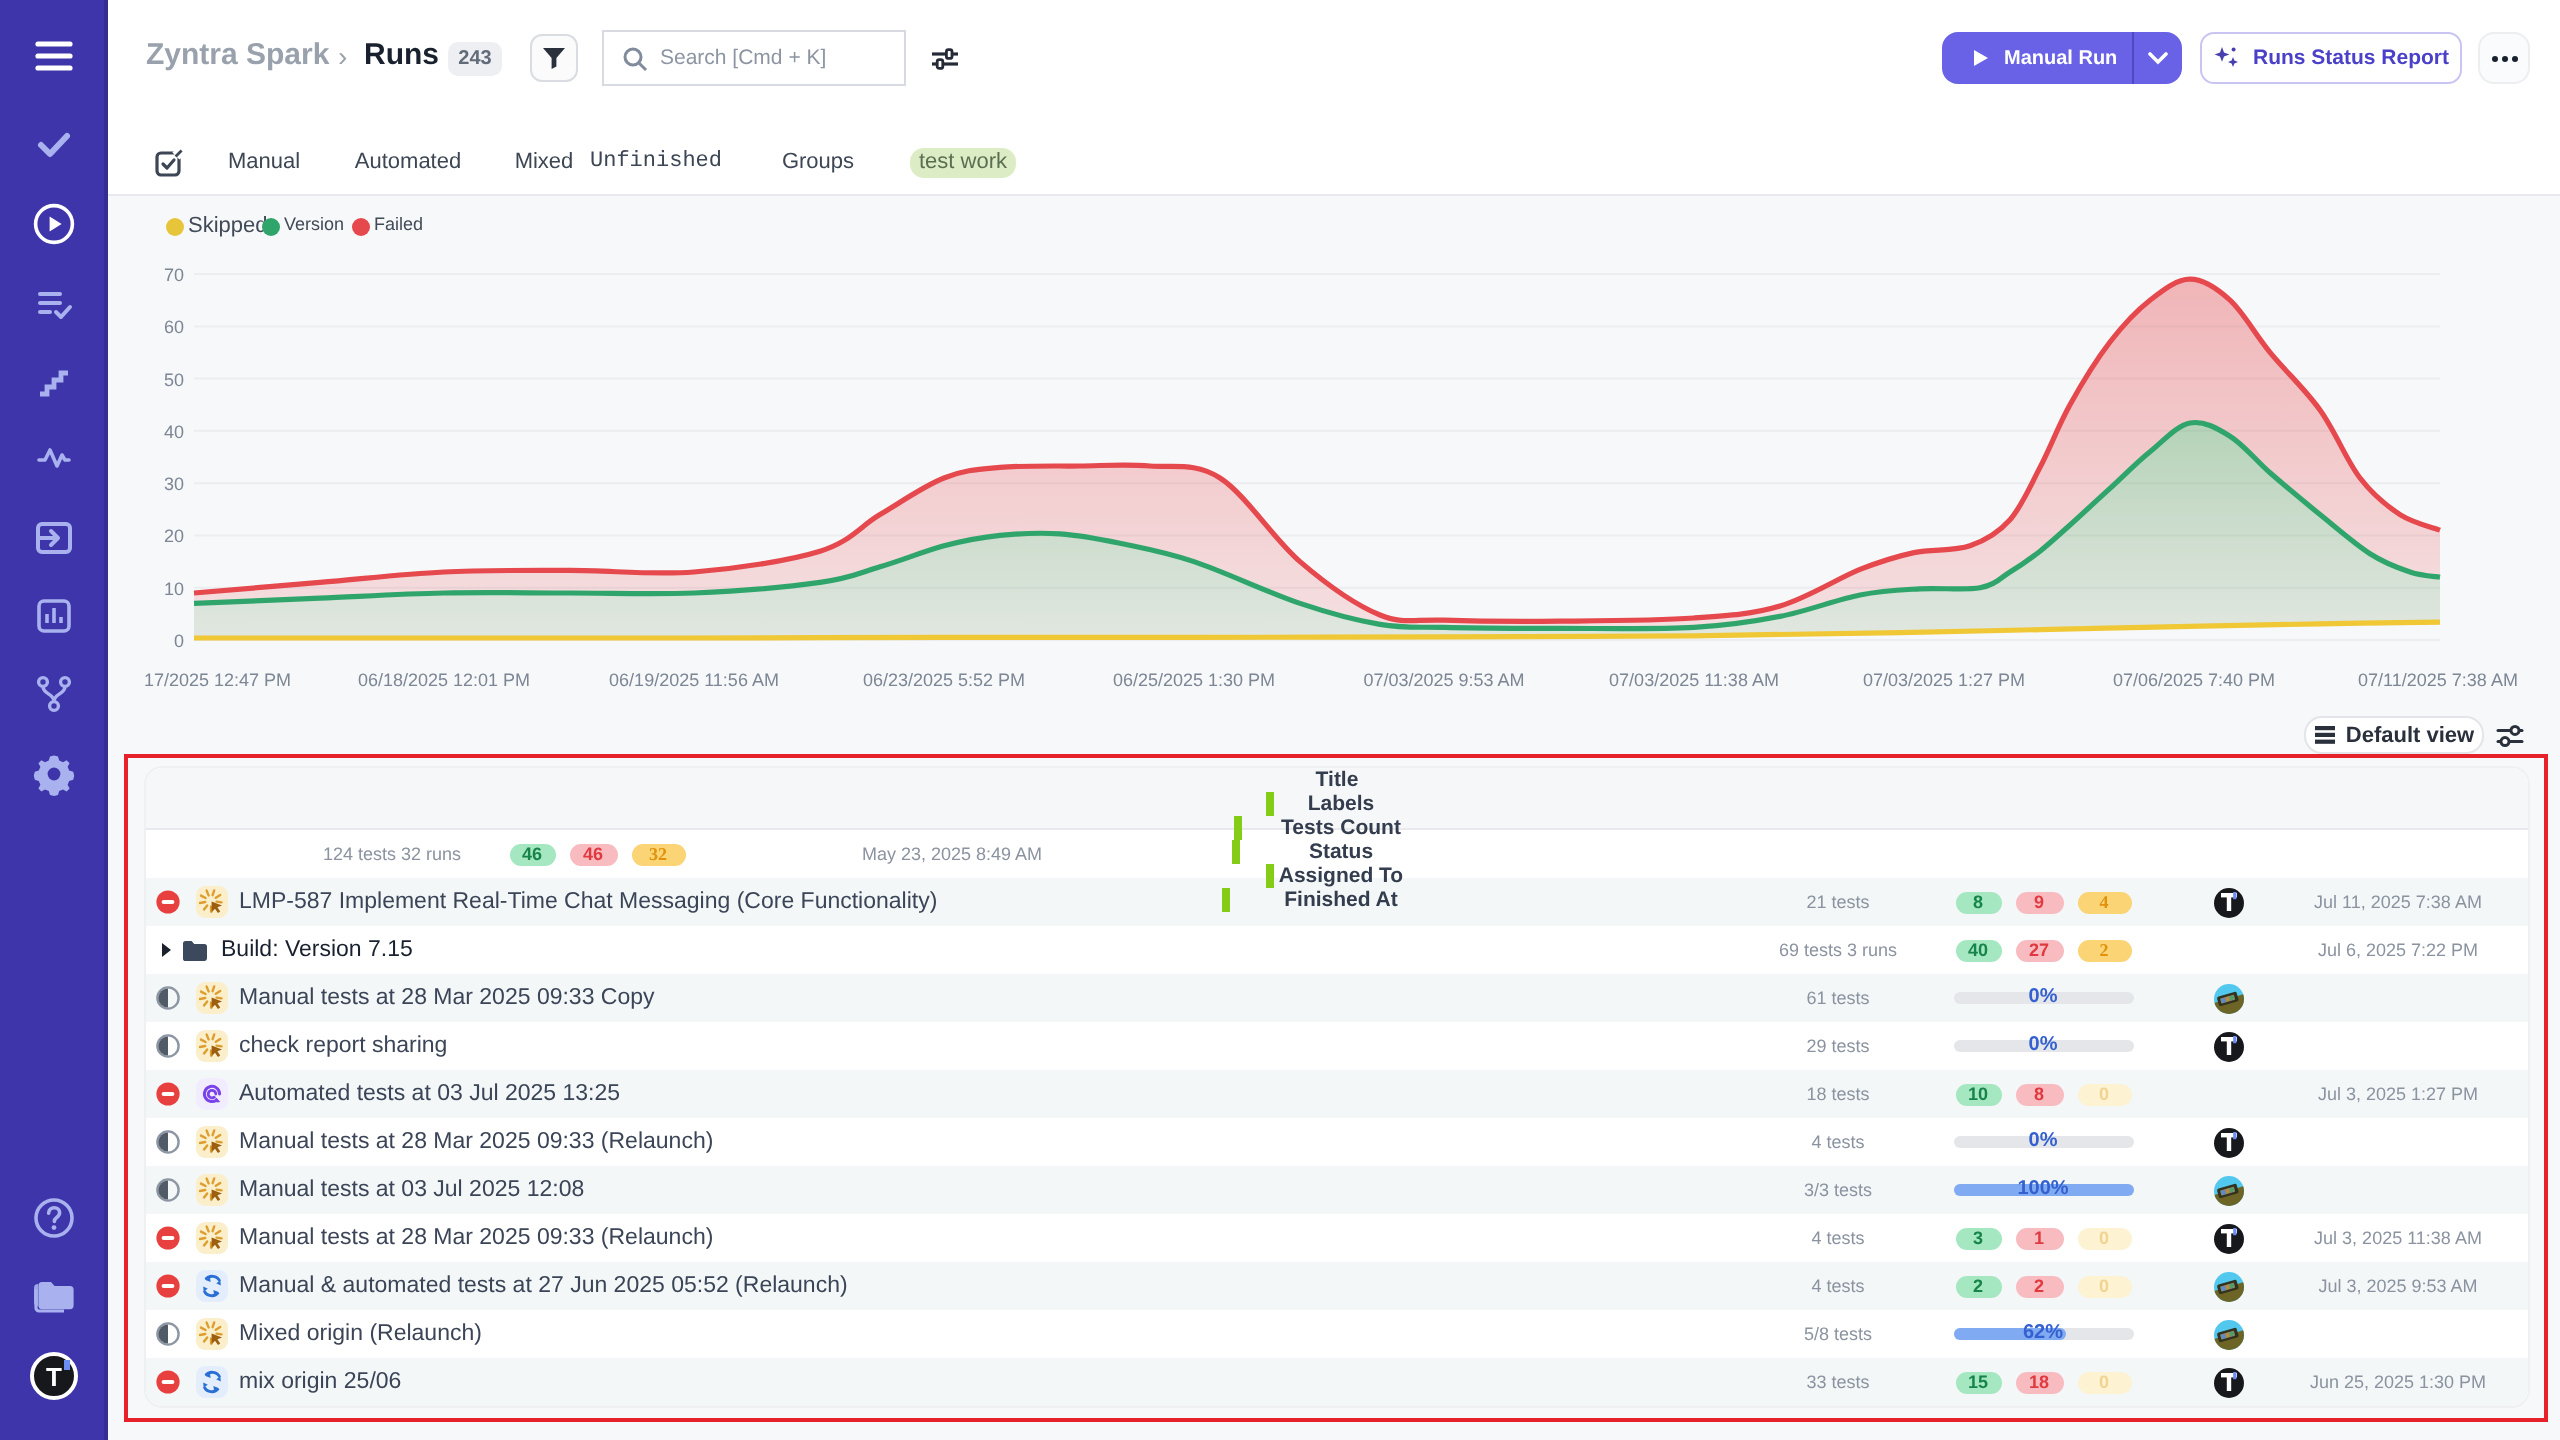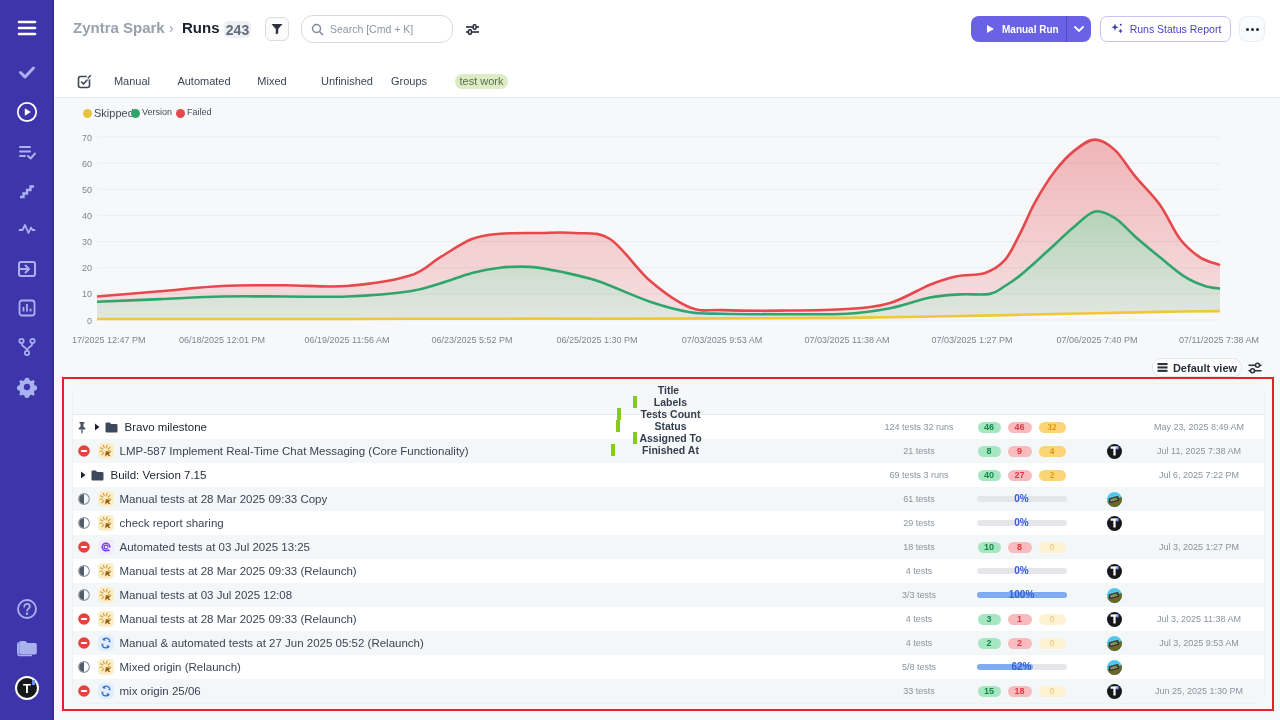--- a/index.html
+++ b/index.html
@@ -125,27 +125,27 @@
 <div class="sicon" style="top:676px;height:24px;">
     <div style="width:24px;height:24px;border-radius:50%;background:#17181c;border:2px solid #fff;display:flex;align-items:center;justify-content:center;">
       <span style="color:#fff;font-weight:bold;font-size:13px;font-family:'Liberation Sans',sans-serif;">T</span>
       <span style="position:absolute;width:3px;height:5px;background:#6c8df5;transform:translate(6px,-6px);"></span>
     </div>
   </div>
 <div id="topbar"></div>
 <div class="crumb" style="left:73px;color:#99a1ad;">Zyntra Spark</div>
 <div class="crumb" style="left:169px;color:#99a1ad;font-weight:normal;font-size:14px;top:20px;">›</div>
 <div class="crumb" style="left:182px;color:#19202e;">Runs</div>
-<div class="abs" style="left:224px;top:21px;width:27px;height:17px;background:#edeff2;border-radius:5px;display:flex;align-items:center;justify-content:center;font-size:14px;font-weight:bold;color:#626c79;">243</div>
+<div class="abs" style="left:224px;top:21px;width:27px;height:17px;background:#edeff2;border-radius:5px;display:flex;align-items:center;justify-content:center;font-size:10px;font-weight:bold;color:#626c79;">243</div>
 <div class="abs" style="left:265px;top:17px;width:24px;height:24px;border:1px solid #d9dde2;border-radius:6px;background:#fbfbfc;display:flex;align-items:center;justify-content:center;">
     <svg width="14" height="14" viewBox="0 0 14 14">
       <path d="M1.5 2h11l-4.3 5v4.2l-2.4 1.3V7z" fill="#2a313d"></path>
     </svg>
   </div>
-<div class="abs" style="left:301px;top:15px;width:152px;height:28px;border:1px solid #d7dbe1;border-radius:12px;background:#fff;display:flex;align-items:center;padding-left:9px;">
+<div class="abs" style="left:301px;top:15px;width:152px;height:28px;border:1px solid #d7dbe1;border-radius:0;background:#fff;display:flex;align-items:center;padding-left:9px;">
     <svg width="13" height="13" viewBox="0 0 13 13">
       <circle cx="5.5" cy="5.5" r="4" stroke="#828b9b" stroke-width="1.5" fill="none"></circle>
       <line x1="8.6" y1="8.6" x2="12" y2="12" stroke="#828b9b" stroke-width="1.5"></line>
     </svg>
     <span style="margin-left:6px;font-size:10.5px;color:#8d95a3;">Search [Cmd + K]</span>
   </div>
 <div class="abs" style="left:465px;top:22px;"><svg width="15" height="15" viewBox="0 0 15 15">
       <g stroke="#252b36" stroke-width="1.6">
         <line x1="1" y1="5" x2="14" y2="5"></line>
         <line x1="1" y1="10" x2="14" y2="10"></line>
@@ -162,37 +162,37 @@
 <svg width="10" height="7" viewBox="0 0 10 7" style="position:absolute;left:103px;top:10px;">
       <path d="M1 1l4 4 4-4" stroke="#fff" stroke-width="1.8" fill="none" stroke-linecap="round"></path>
     </svg>
   </div>
 <div class="abs" style="left:1100px;top:16px;width:131px;height:26px;background:#fff;border:1px solid #c9c5f2;border-radius:7px;display:flex;align-items:center;justify-content:center;">
 <svg width="14" height="14" viewBox="0 0 14 14" style="margin-right:6px;">
       <path d="M5 1.5l1 2.7 2.7 1-2.7 1-1 2.7-1-2.7-2.7-1 2.7-1z" fill="#4740ad"></path>
       <path d="M10.5 6.5l.7 1.8 1.8.7-1.8.7-.7 1.8-.7-1.8-1.8-.7 1.8-.7z" fill="#4740ad"></path>
       <circle cx="10.8" cy="2.8" r="1" fill="#4740ad"></circle>
     </svg>
-<span style="color:#4a41c8;font-size:10.5px;font-weight:normal;white-space:nowrap;">Runs Status Report</span>
+<span style="color:#4a41c8;font-size:10.5px;font-weight:bold;white-space:nowrap;">Runs Status Report</span>
   </div>
 <div class="abs" style="left:1239px;top:16px;width:26px;height:26px;background:#fafbfc;border:1px solid #eceef0;border-radius:8px;display:flex;align-items:center;justify-content:center;gap:2px;">
     <span style="width:3px;height:3px;border-radius:50%;background:#19202e;"></span>
     <span style="width:3px;height:3px;border-radius:50%;background:#19202e;"></span>
     <span style="width:3px;height:3px;border-radius:50%;background:#19202e;"></span>
   </div>
 <div class="abs" style="left:77px;top:74px;"><svg width="15" height="15" viewBox="0 0 15 15">
       <rect x="1.5" y="2.5" width="11" height="11" rx="2" stroke="#3d4654" stroke-width="1.6" fill="none"></rect>
       <path d="M4.5 8l2 2 3.5-4" stroke="#3d4654" stroke-width="1.6" fill="none" stroke-linecap="round" stroke-linejoin="round"></path>
       <path d="M10 1.5l3.5 3.5" stroke="#fff" stroke-width="2.2"></path>
       <path d="M13.8 1.2l-3 3" stroke="#3d4654" stroke-width="1.4"></path>
     </svg></div>
 <div class="tab" style="left:132px;transform:translateX(-50%);">Manual</div>
 <div class="tab" style="left:204px;transform:translateX(-50%);">Automated</div>
 <div class="tab" style="left:272px;transform:translateX(-50%);">Mixed</div>
-<div class="tab" style="left:347px;transform:translateX(-50%);">Unfinished</div>
+<div class="tab" style="left:328px;transform:translateX(-50%);font-family:Liberation Mono, monospace;">Unfinished</div>
 <div class="tab" style="left:409px;transform:translateX(-50%);">Groups</div>
 <div class="abs" style="left:455px;top:73.5px;width:53px;height:15.5px;background:#dcedc5;border-radius:7px;display:flex;align-items:center;justify-content:center;font-size:11px;color:#5a6e52;">test work</div>
 <div class="abs" style="left:83px;top:109px;width:9px;height:9px;border-radius:50%;background:#e7c53a;"></div>
 <div class="abs" style="left:94px;top:107px;font-size:11px;color:#414b58;">Skipped</div>
 <div class="abs" style="left:131px;top:109px;width:9px;height:9px;border-radius:50%;background:#2fa56c;"></div>
 <div class="abs" style="left:142px;top:107px;font-size:9px;color:#414b58;">Version</div>
 <div class="abs" style="left:176px;top:109px;width:9px;height:9px;border-radius:50%;background:#e5484d;"></div>
 <div class="abs" style="left:187px;top:107px;font-size:9px;color:#414b58;">Failed</div>
 <svg class="abs" style="left:54px;top:125px;" width="1226" height="222" viewBox="0 0 1226 222">
 <defs>
@@ -259,39 +259,20 @@
 <div id="card">
     <div id="thead">
       <div class="th" style="width:723px;">Title</div>
       <div class="th" style="width:71px;">Labels</div>
       <div class="th" style="width:104px;">Tests Count</div>
       <div class="th" style="width:106px;">Status</div>
       <div class="th" style="width:71px;">Assigned To</div>
       <div class="th" style="width:116px;">Finished At</div>
     </div>
     <div class="row">
-      <div class="c-title">
-        <span class="ticon" style="margin-right:8px;">
-          <svg width="8" height="13" viewBox="0 0 8 13">
-            <path d="M1.5 1h5v1.2l-1 .5v3l1.8 1.3v1.5H0.7V7l1.8-1.3v-3l-1-.5z" fill="#4a5465"></path>
-            <line x1="4" y1="8.5" x2="4" y2="12.2" stroke="#4a5465" stroke-width="1.3"></line>
-          </svg>
-        </span>
-        <span class="ticon" style="margin-right:4.5px;">
-          <svg width="6" height="8" viewBox="0 0 6 8">
-            <path d="M1 0.5l4.5 3.5L1 7.5z" fill="#1b222e"></path>
-          </svg>
-        </span>
-        <span class="ticon" style="margin-right:7px;">
-          <svg width="13" height="11" viewBox="0 0 13 11">
-            <path d="M0.5 1.8A1.3 1.3 0 0 1 1.8 0.5h3l1.3 1.5h5.1a1.3 1.3 0 0 1 1.3 1.3v6A1.2 1.2 0 0 1 11.3 10.5H1.8A1.3 1.3 0 0 1 0.5 9.2z" fill="#3c485c"></path>
-          </svg>
-        </span>
-        <span class="titletxt" style="color:#19212f;">Bravo milestone</span>
-      </div>
       <div class="c-labels"></div>
       <div class="c-tests">124 tests 32 runs</div>
       <div class="c-status">
         <span class="pill pg">46</span>
         <span class="pill pr pgap">46</span>
         <span class="pill py pgap">32</span>
       </div>
       <div class="c-assign"></div>
       <div class="c-fin">May 23, 2025 8:49 AM</div>
     </div>

